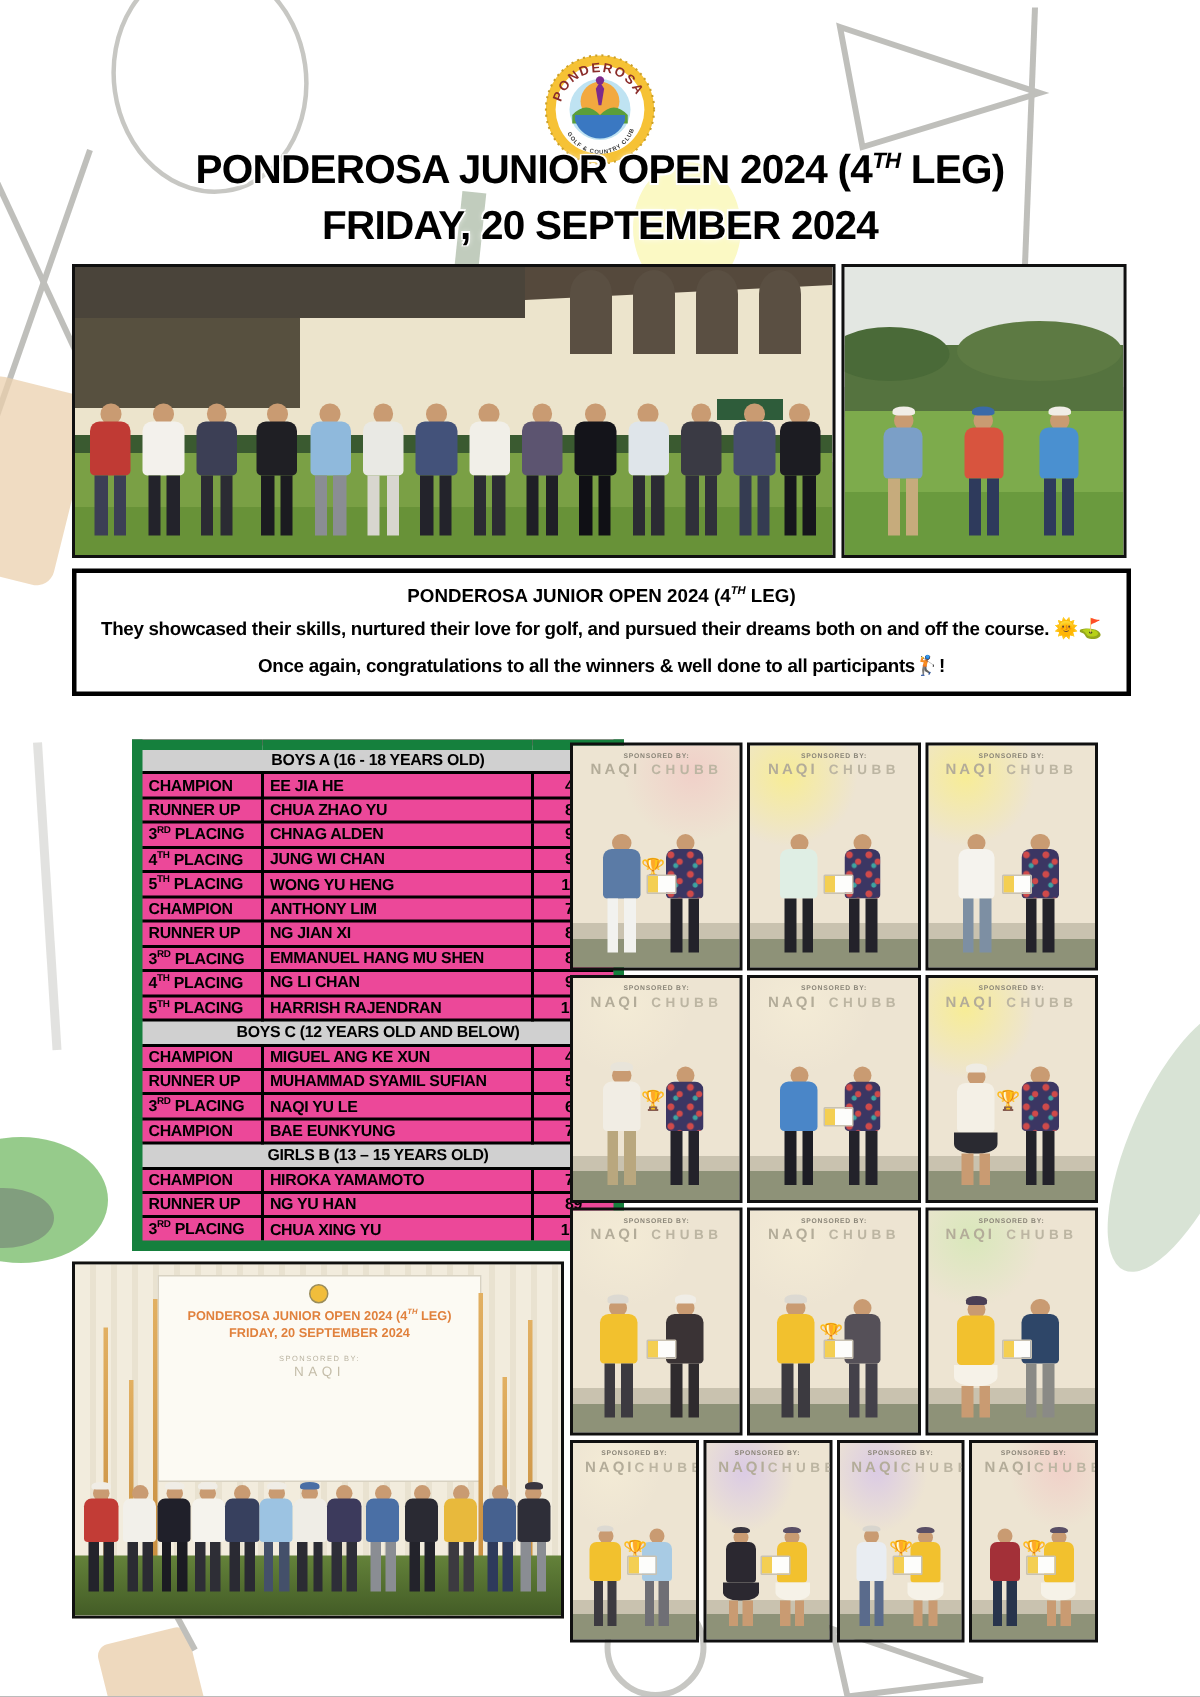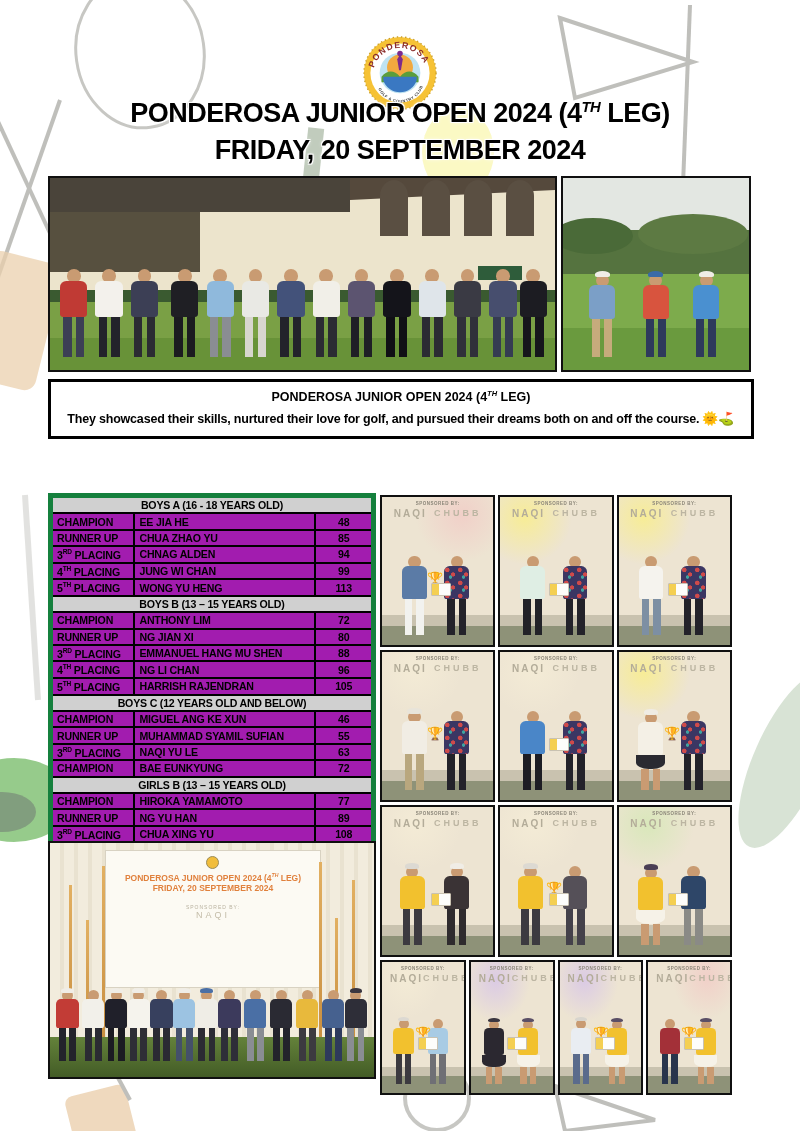--- a/index.html
+++ b/index.html
@@ -40,21 +40,21 @@
   
   .intro{position:absolute;left:48px;top:379px;width:676px;border:3px solid #000;background:#fff;
       padding:7px 12px 8px;text-align:center;}
   .intro h3{margin:0 0 6px;font-size:12.5px;font-weight:bold;}
   .intro h3 sup{font-style:italic;font-size:60%;}
   .intro p{margin:0 0 7px;font-size:12.5px;font-weight:bold;line-height:1.35;letter-spacing:-.2px;}
   .intro p:last-child{margin-bottom:0;}
   .emoji{font-size:13px;}
   
   .results-wrap{position:absolute;left:48px;top:493px;width:328px;}
-  table.results{width:100%;border-collapse:collapse;border:5px solid #15803d;background:#a21caf;}
+  table.results{width:100%;border-collapse:collapse;border:7px solid #15803d;background:#ec4899;margin-left:40px;}
   table.results td{border:2px solid #000;font-size:10.6px;font-weight:bold;
       padding:1px 4px;height:12.4px;letter-spacing:-.2px;white-space:nowrap;}
   td.sec{background:#d0d0d0;text-align:center;}
   td.place{width:26%;padding-left:7px;}
   td.pname{width:56%;padding-left:9px;}
   td.score{width:18%;text-align:center;}
   table.results sup{font-size:62%;}
   
   .photo-ceremony{left:48px;top:841px;width:324px;height:234px;background:#efe9da;}
   .curtains{position:absolute;inset:0;
@@ -317,20 +317,21 @@
             <i style="background: rgb(46, 58, 92);"></i>
           </div>
         </div>
       </div>
   </div>
 
   <div class="intro">
     <h3>PONDEROSA JUNIOR OPEN 2024 (4<sup>TH</sup> LEG)</h3>
     <p><span>They showcased their skills, nurtured their love for golf, and pursued their dreams both on and off the course.</span>
       <span class="emoji">🌞⛳</span></p>
+    <p><span>Once again, congratulations to all the winners &amp; well done to all participants</span><span class="emoji">🏌️</span><span>!</span></p>
   </div>
 
   <div class="results-wrap">
     <table class="results">
         <tbody>
           <tr>
             <td class="sec" colspan="3">BOYS A (16 - 18 YEARS OLD)</td>
           </tr>
           <tr>
             <td class="place">CHAMPION</td>
@@ -349,23 +350,20 @@
           </tr>
           <tr>
             <td class="place">4<sup>TH</sup> PLACING</td>
             <td class="pname">JUNG WI CHAN</td>
             <td class="score">99</td>
           </tr>
           <tr>
             <td class="place">5<sup>TH</sup> PLACING</td>
             <td class="pname">WONG YU HENG</td>
             <td class="score">113</td>
-          </tr>
-          <tr>
-            <td class="sec" colspan="3">BOYS B (13 – 15 YEARS OLD)</td>
           </tr>
           <tr>
             <td class="place">CHAMPION</td>
             <td class="pname">ANTHONY LIM</td>
             <td class="score">72</td>
           </tr>
           <tr>
             <td class="place">RUNNER UP</td>
             <td class="pname">NG JIAN XI</td>
             <td class="score">80</td>

